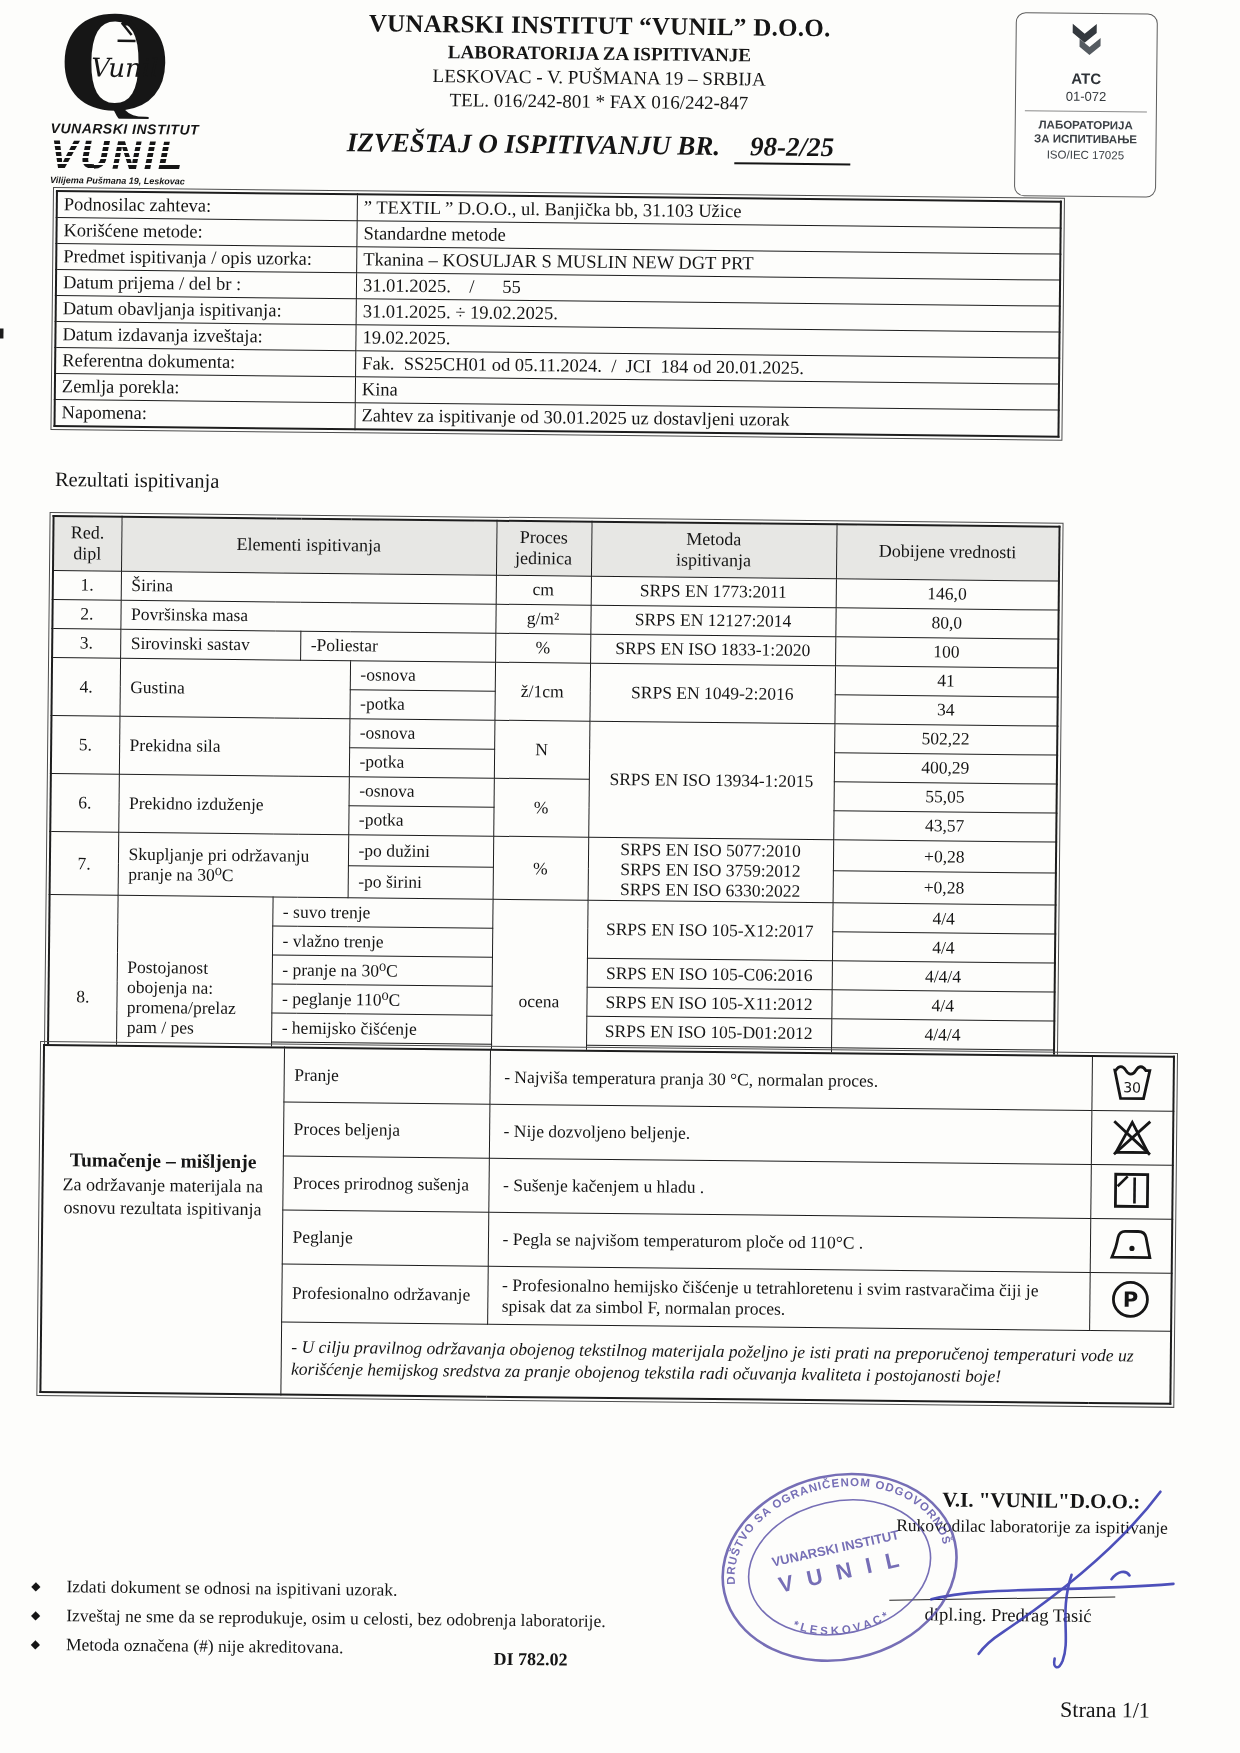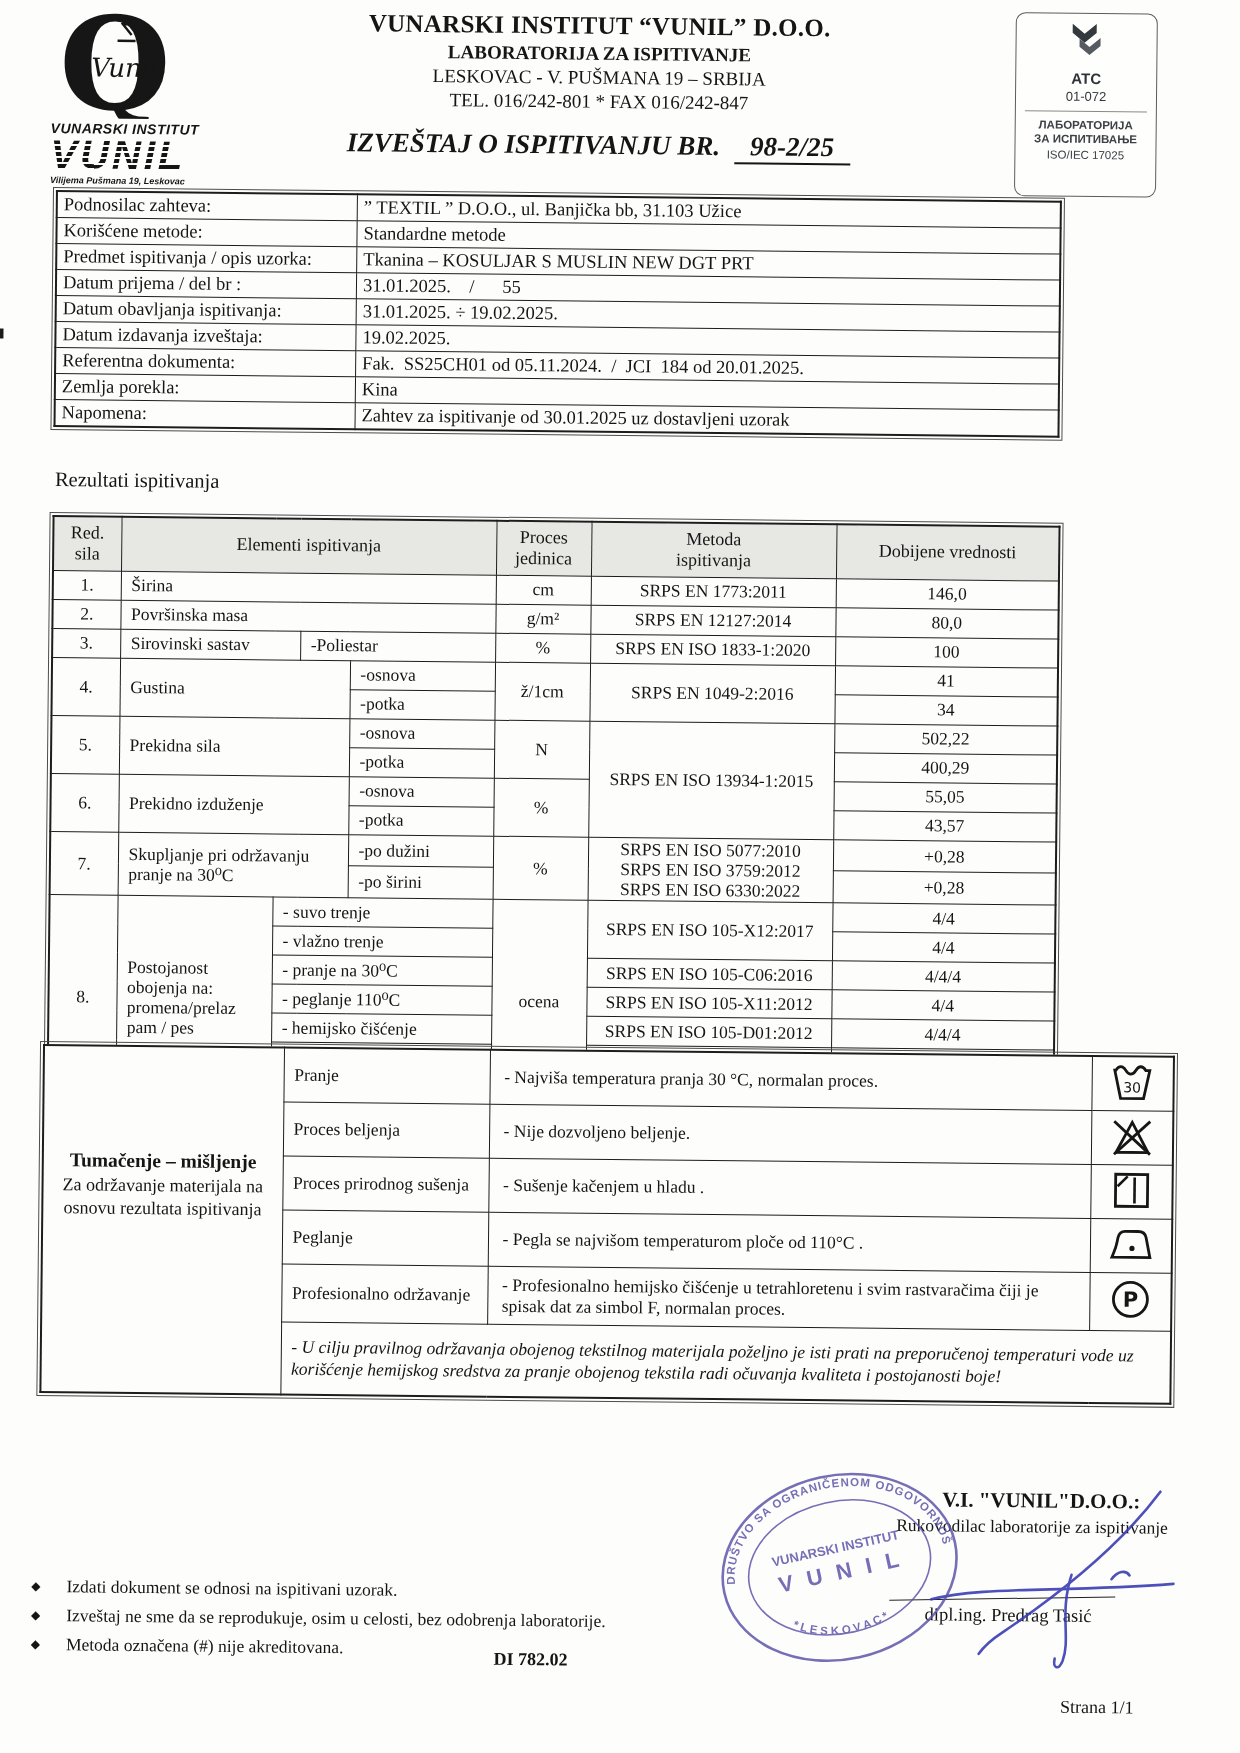--- a/index.html
+++ b/index.html
@@ -61,21 +61,21 @@
   .care .proc{padding-left:10px;}
   .care .desc{padding-left:14px;}
   .care .ico{text-align:center;vertical-align:middle;padding:2px;}
   .care .note{font-style:italic;font-size:17.5px;line-height:1.3;padding:4px 10px;}
 
   
   .bullets{left:42px;top:1582px;width:760px;font-size:17.5px;}
   .bullet-row{display:flex;align-items:flex-start;margin-bottom:8px;}
   .bullet-dia{font-size:12px;margin:3px 26px 0 6px;}
   .doc-code{left:468px;top:1650px;width:160px;text-align:center;font-weight:bold;font-size:18px;}
-  .page-num{left:1078px;top:1692px;font-size:18px;}
+  .page-num{left:1078px;top:1692px;font-size:22px;}
 
   .sign-company{left:892px;top:1484px;width:330px;text-align:center;font-weight:bold;font-size:21px;}
   .sign-role{left:862px;top:1512px;width:372px;text-align:center;font-size:17.5px;}
   .sign-line{left:906px;top:1594px;width:226px;border-top:1.6px solid #222;transform:rotate(-1.4deg);}
   .sign-name{left:912px;top:1601px;width:226px;text-align:center;font-size:18.5px;}
   .stamp{left:728px;top:1462px;}
   .signature-svg{left:938px;top:1478px;}
 
   .scan-mark{background:#1b1b1b;}
 </style>
@@ -178,21 +178,21 @@
           <col style="width:25px">
           <col style="width:50px">
       <col style="width:145px">
           <col style="width:95px">
           <col style="width:245px">
           <col style="width:223px">
     </colgroup>
     <thead>
       <tr>
         <th class="pre">Red.
-sila</th>
+dipl</th>
         <th colspan="4">Elementi ispitivanja</th>
         <th class="pre">Proces
 jedinica</th>
         <th class="pre">Metoda
 ispitivanja</th>
         <th>Dobijene vrednosti</th>
       </tr>
     </thead>
     <tbody>
       <tr>

